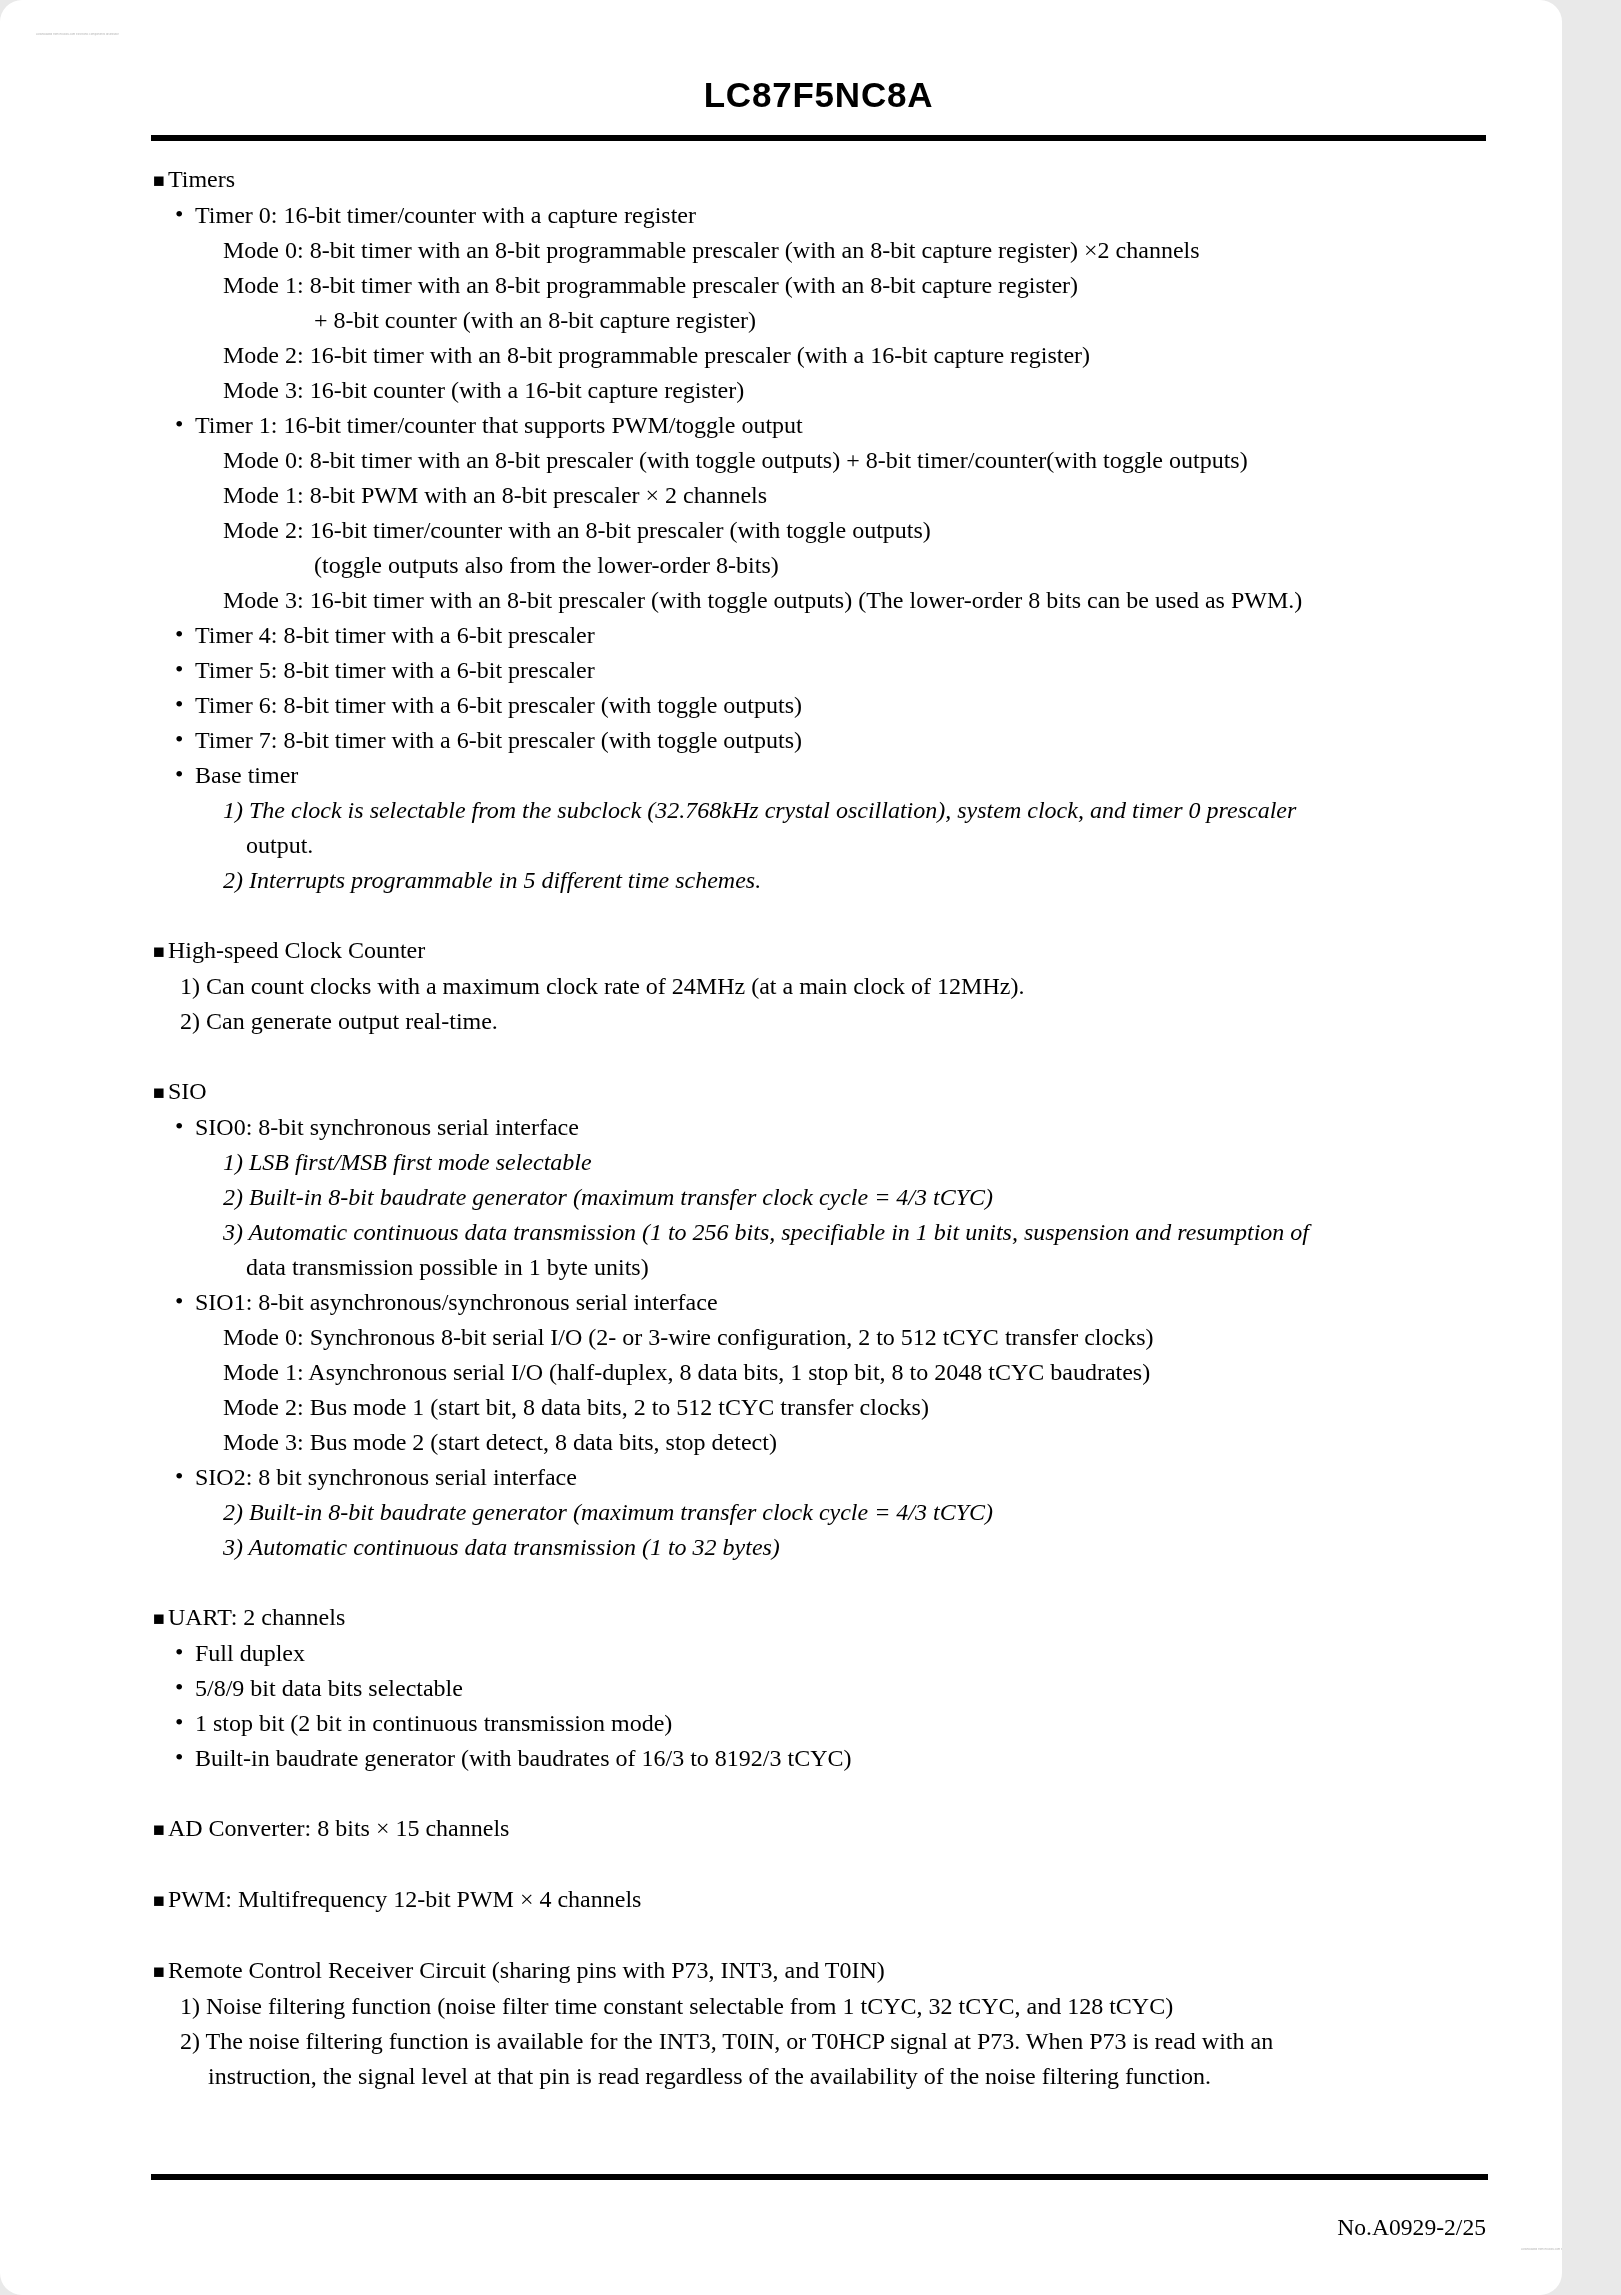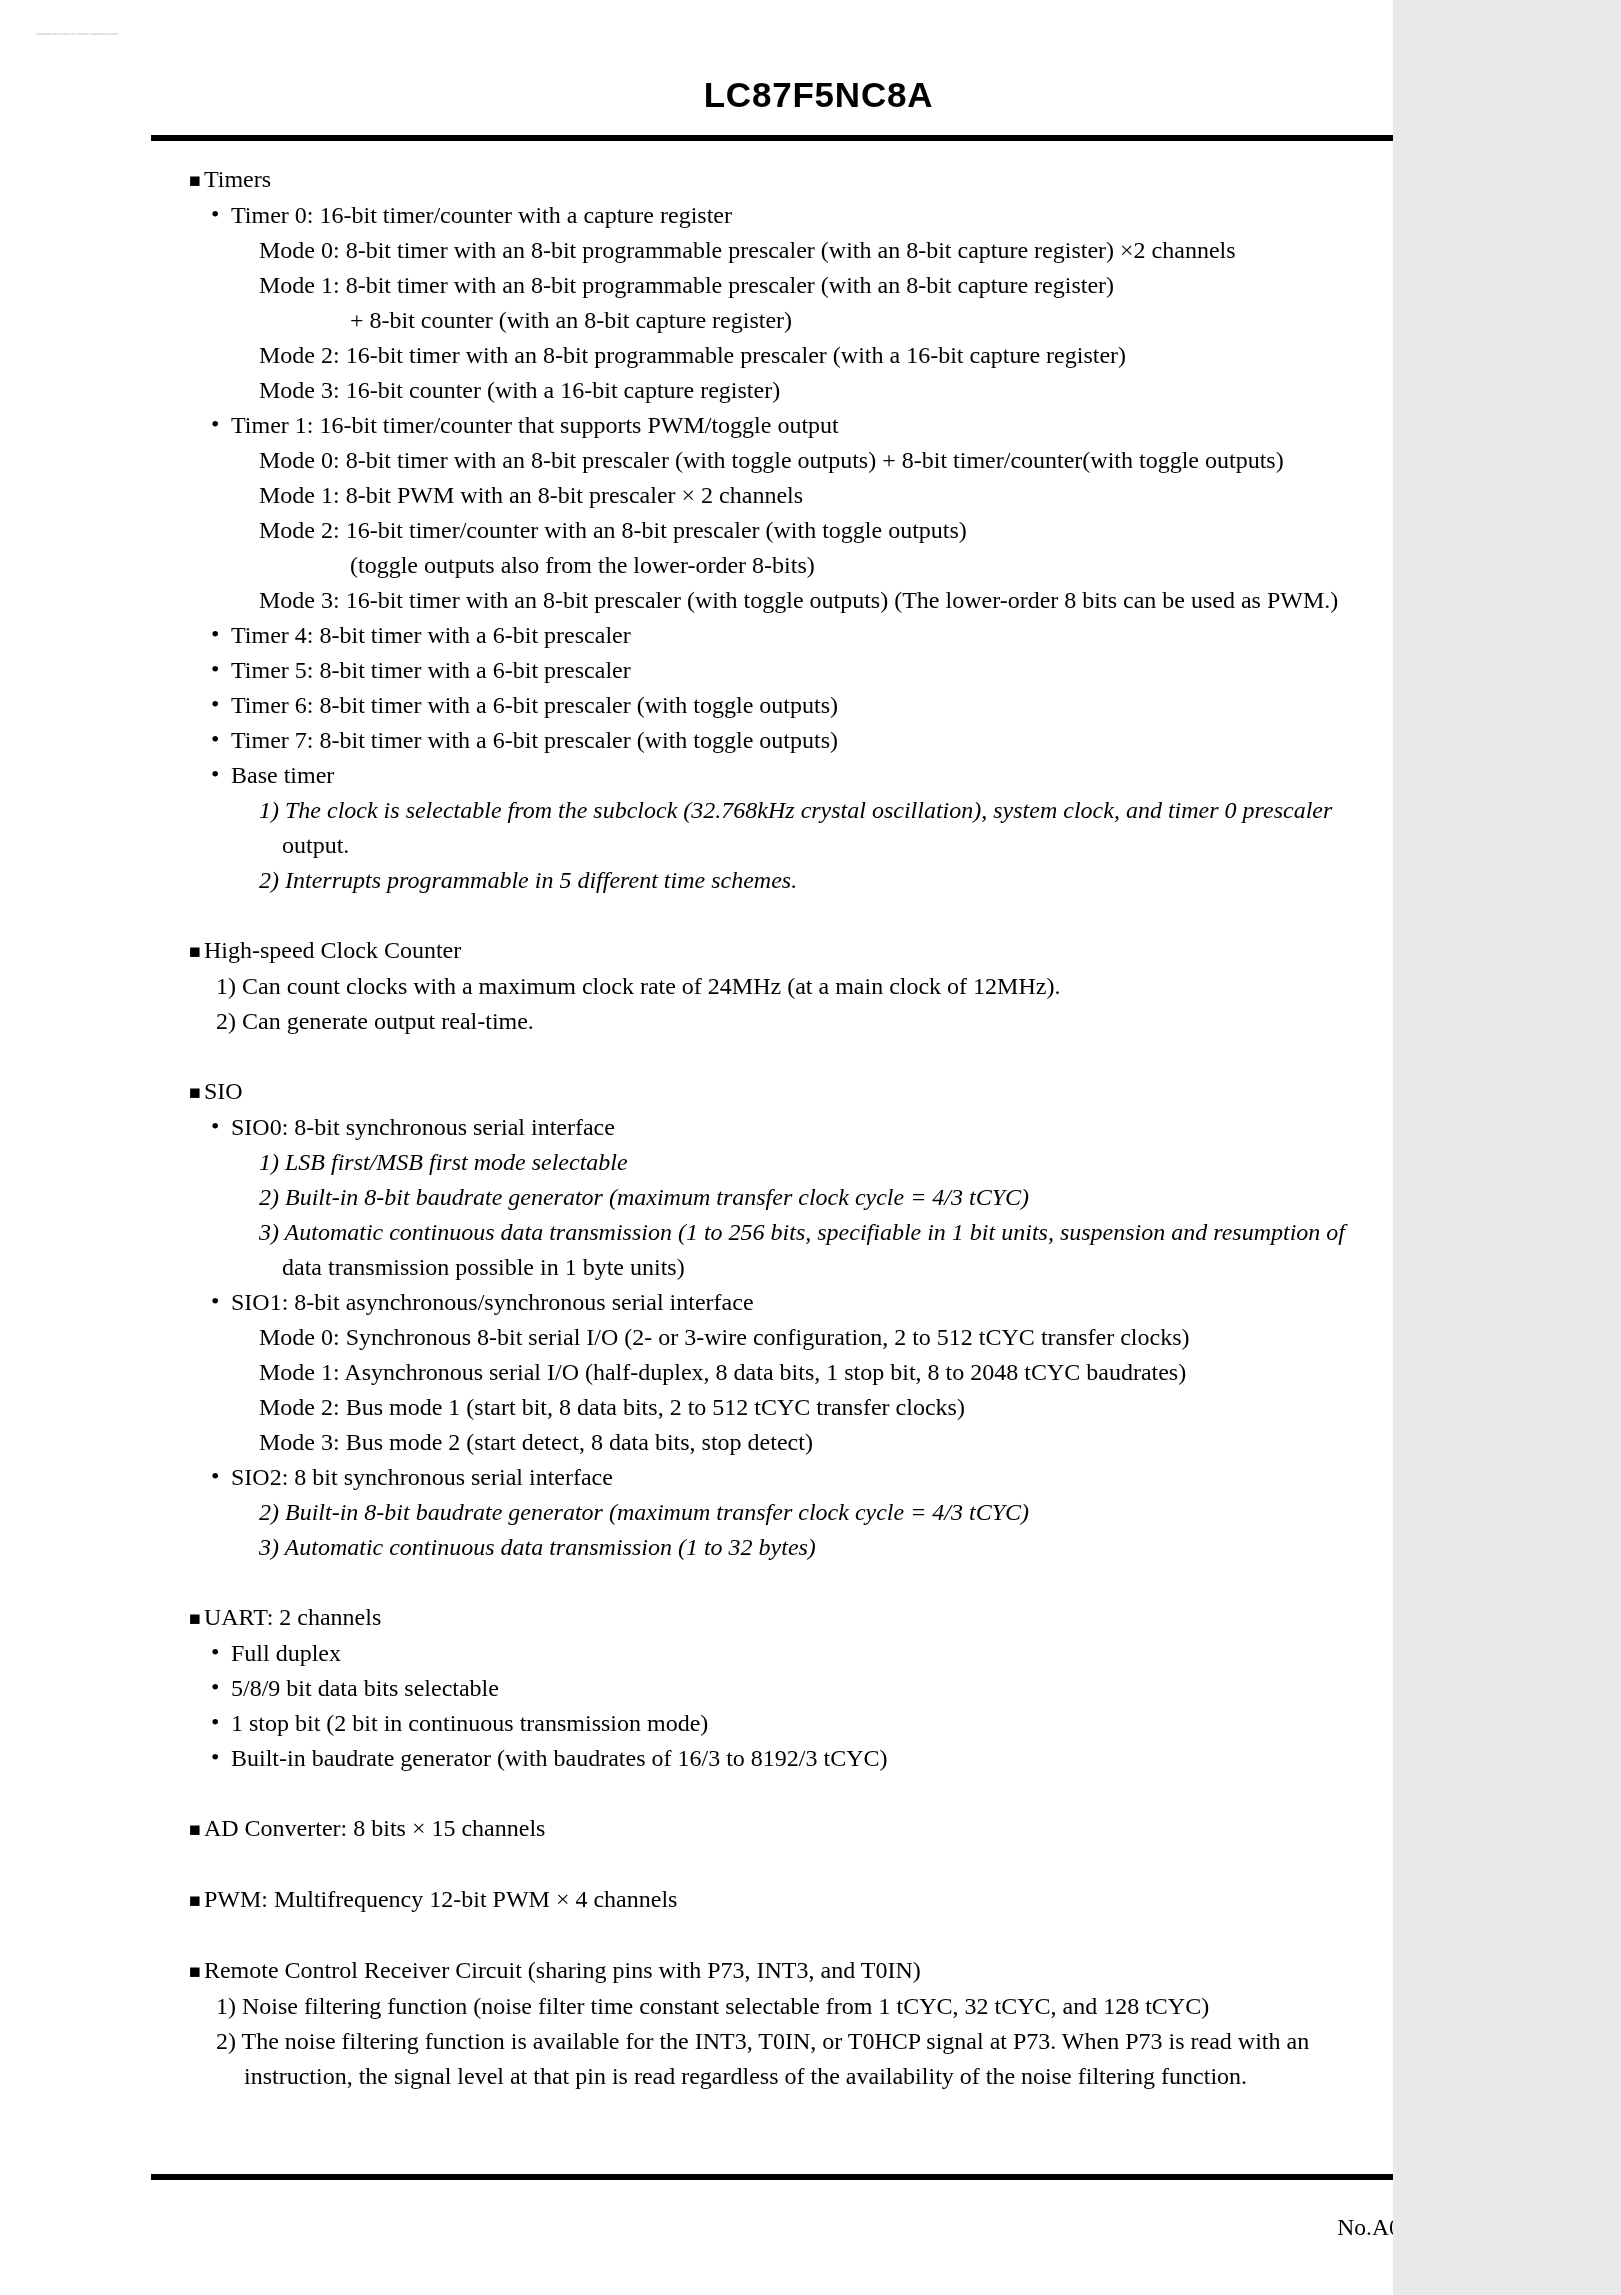--- a/index.html
+++ b/index.html
@@ -1,38 +1,39 @@
 <!DOCTYPE html>
 <html style="font-size:12.6px"><head>
 <meta charset="utf-8">
 <style>
   html,body{margin:0;padding:0;background:#e9e9e9;}
   .page{
     position:relative;
-    width:1393px;height:2295px;
+    width:1562px;height:2295px;
     background:#ffffff;
     overflow:hidden;
     font-family:"Liberation Serif", serif;
     color:#000;
+    border-radius:22px;
   }
   .page-title{
     position:absolute;top:75px;left:151px;width:1335px;
     text-align:center;
     font-family:"Liberation Sans", sans-serif;
     font-weight:bold;font-size:35px;letter-spacing:0.8px;
   }
   .top-rule{
     position:absolute;top:135px;left:151px;width:1335px;height:5.5px;
     background:#000;
   }
   .doc-body{
     position:absolute;top:162px;left:153px;right:122px;
     font-size:24px;
   }
-  .line{position:relative;white-space:nowrap;line-height:35px;margin-left:36px;}
+  .line{position:relative;white-space:nowrap;line-height:35px;}
   .gap{height:35px;}
   .sq{font-size:19.6px;margin-right:3.1px;}
   .b{padding-left:42px;}
   .blt{position:absolute;left:22px;top:-0.8px;}
   .m{padding-left:70px;}
   .n2{padding-left:70px;font-style:italic;}
   .mc{padding-left:161px;}
   .n1{padding-left:27px;}
   .n1c{padding-left:55px;}
   .n2c{padding-left:93px;}

